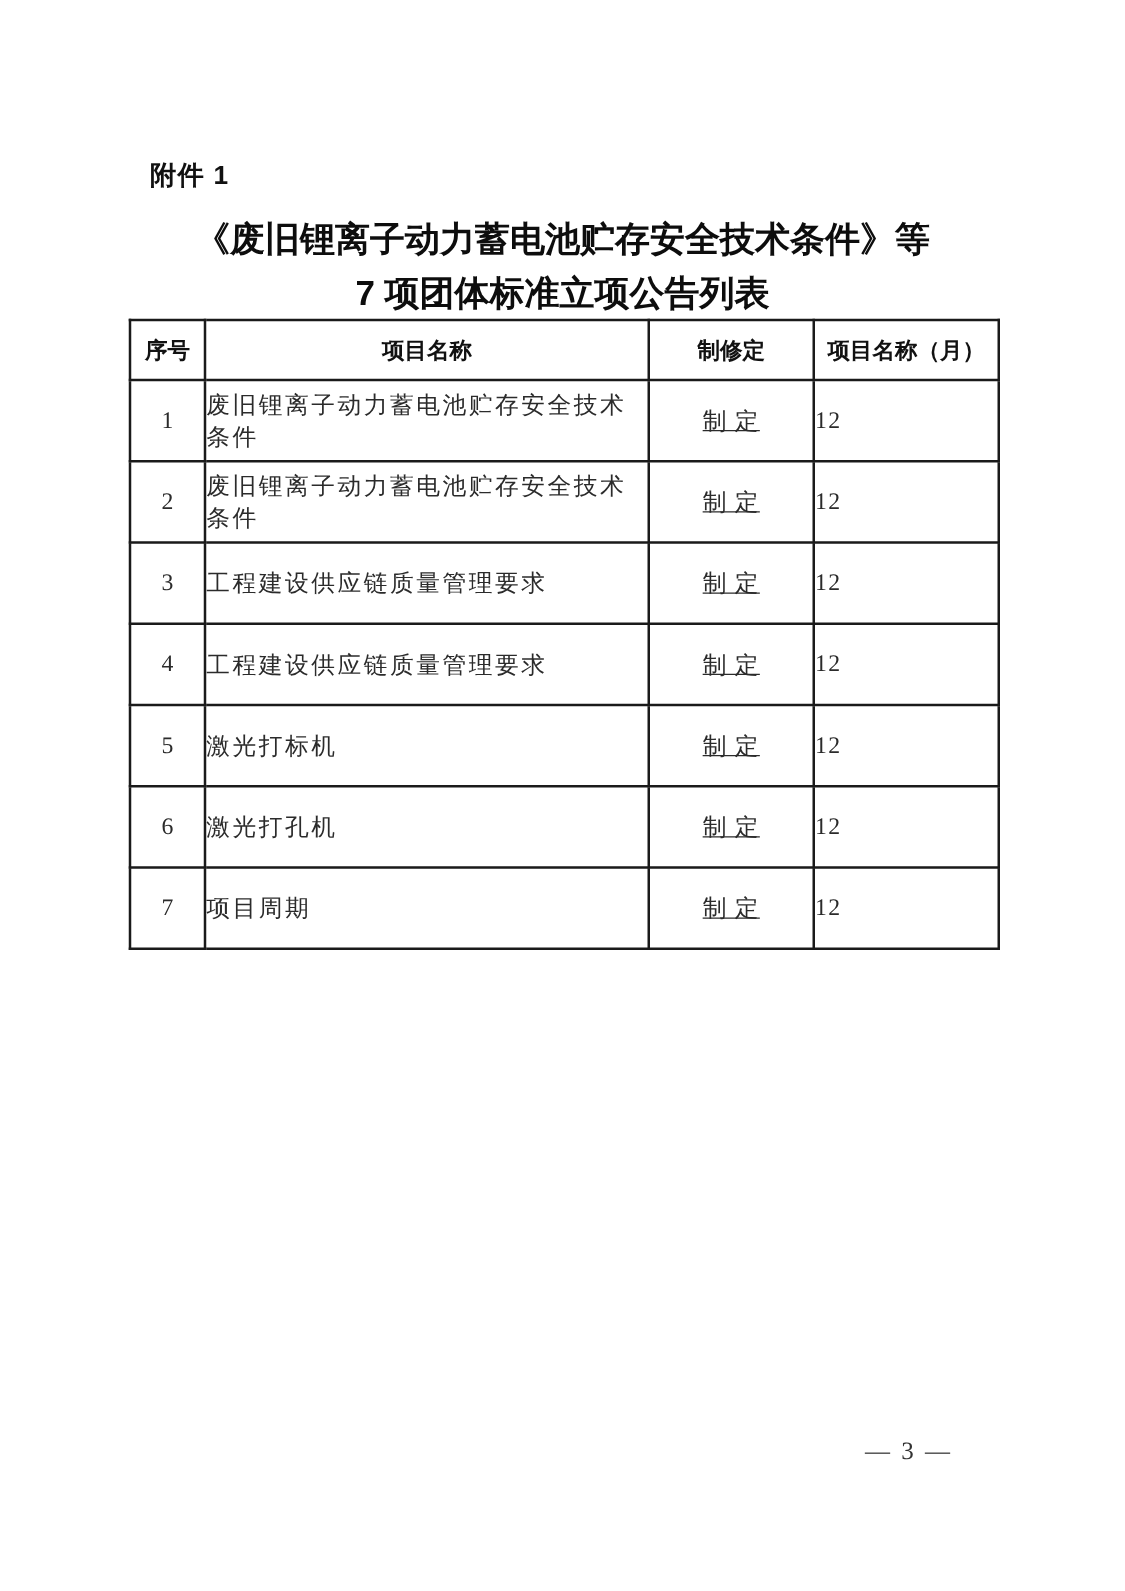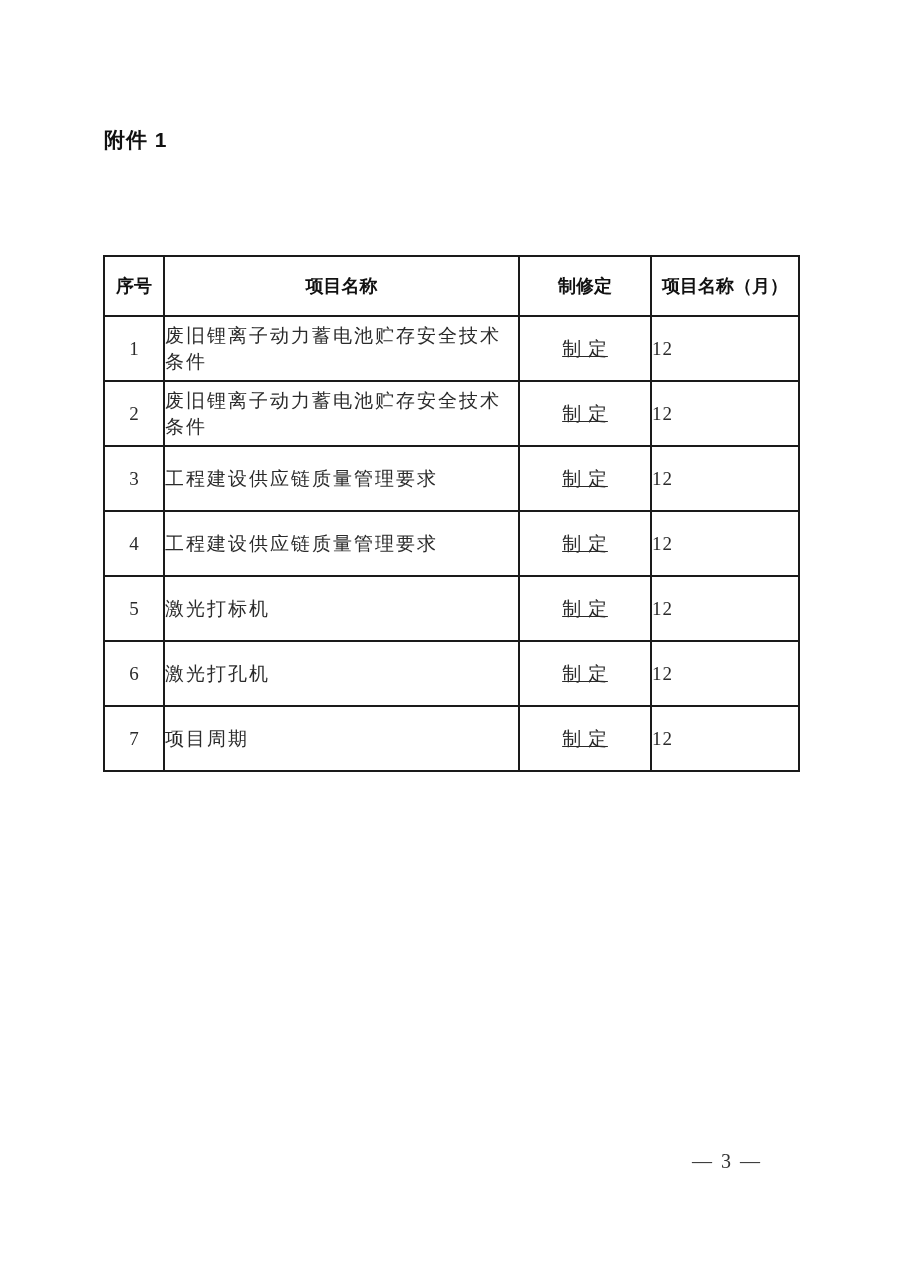--- a/index.html
+++ b/index.html
@@ -9,21 +9,21 @@
     width: 900px;
     height: 1273px;
     background: #ffffff;
     overflow: hidden;
     font-family: "Liberation Serif", "DejaVu Serif", serif;
     color: #1f1f1f;
   }
   .attachment-label {
     position: absolute;
     top: 126px;
-    left: 104px;
+    left: 120px;
     font-family: "Liberation Sans", "DejaVu Sans", sans-serif;
     font-weight: 700;
     font-size: 21px;
     color: #111111;
     letter-spacing: 1px;
   }
   .title-block {
     position: absolute;
     top: 170px;
     left: 0;
@@ -43,21 +43,21 @@
     border-collapse: collapse;
     table-layout: fixed;
   }
   table.standards th,
   table.standards td {
     border: 2px solid #1a1a1a;
     background: #ffffff;
     vertical-align: middle;
   }
   table.standards th {
-    height: 60px;
+    height: 48px;
     font-family: "Liberation Sans", "DejaVu Sans", sans-serif;
     font-weight: 700;
     font-size: 18px;
     color: #111111;
     text-align: center;
   }
   table.standards td {
     height: 65px;
     font-family: "Liberation Serif", "DejaVu Serif", serif;
     font-weight: 400;
@@ -80,20 +80,22 @@
   }
 </style>
 </head>
 <body>
 
 <div class="page">
 
   <div class="attachment-label">附件 1</div>
 
   <div class="title-block">
+    <div>《废旧锂离子动力蓄电池贮存安全技术条件》等</div>
+    <div>7 项团体标准立项公告列表</div>
   </div>
 
   <table class="standards">
     <colgroup>
       <col style="width:60px">
       <col style="width:355px">
       <col style="width:132px">
       <col style="width:148px">
     </colgroup>
     <thead>

